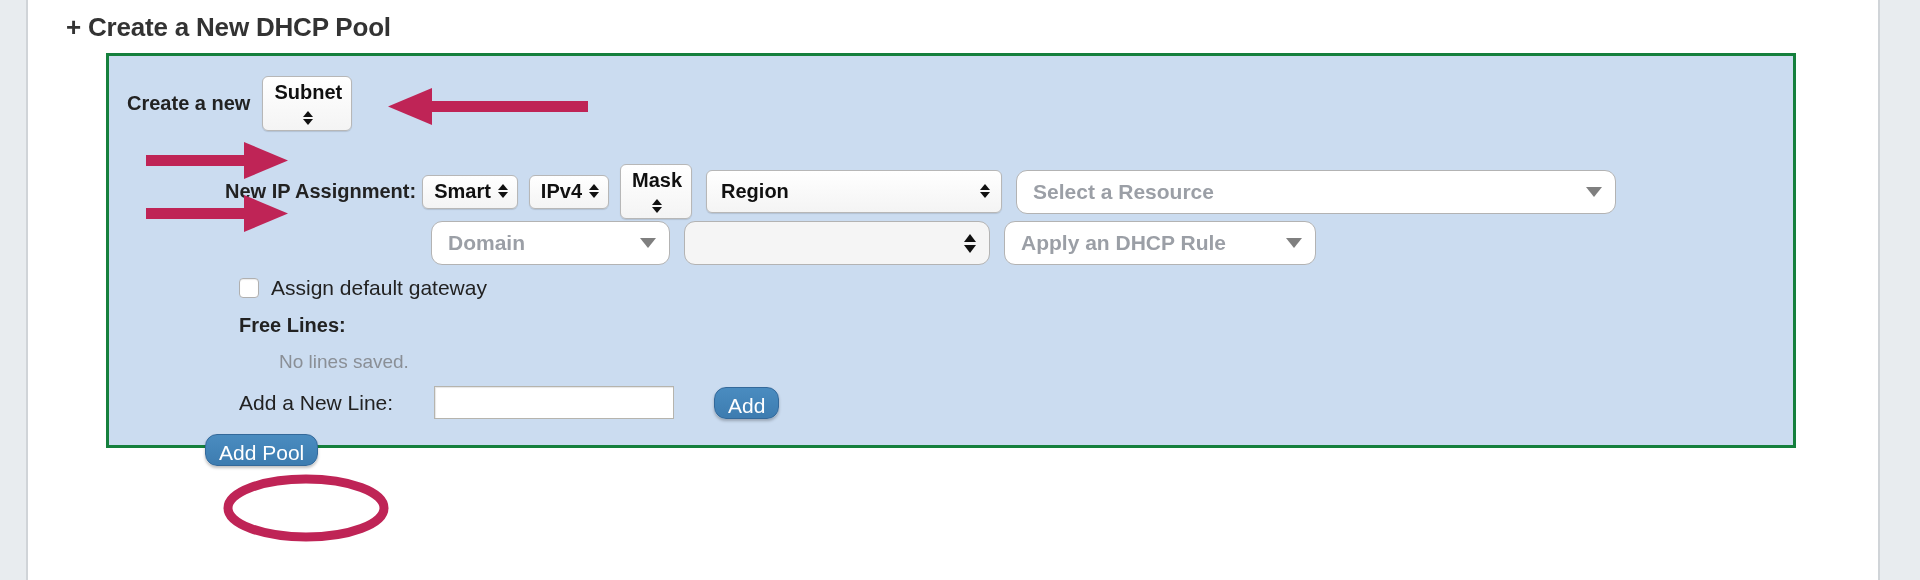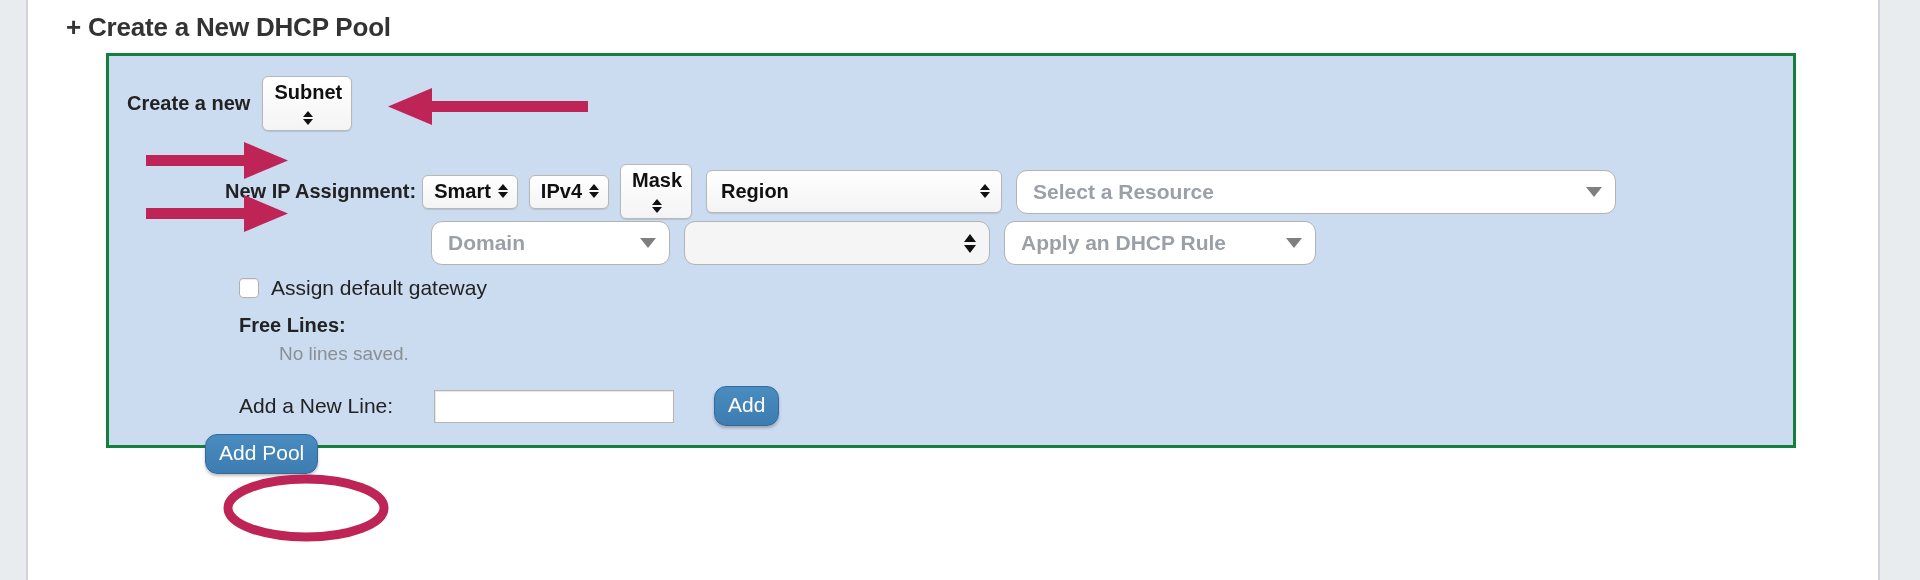--- a/index.html
+++ b/index.html
@@ -183,21 +183,21 @@
   }
 
   
   .btn-blue {
     background: linear-gradient(#4a8cc0, #3d7cb0);
     border: 1px solid #34699a;
     border-radius: 12px;
     color: #ffffff;
     font-size: 21px;
     font-weight: normal;
-    padding: 6px 13px 8px;
+    padding: 6px 13px 0;
     box-shadow: 0 2px 3px rgba(0,0,0,0.25);
     white-space: nowrap;
     box-sizing: border-box;
   }
 
   
   #annotations {
     position: absolute;
     left: 0; top: 0;
     width: 1920px; height: 580px;
@@ -289,21 +289,21 @@
 
   <div class="row" style="left:130px; top:220px;">
     <span class="checkbox"></span>
     <span class="label-plain" style="margin-left:12px;">Assign default gateway</span>
   </div>
 
   <div class="row" style="left:130px; top:258px;">
     <span class="label-bold">Free Lines:</span>
   </div>
 
-  <div class="row" style="left:170px; top:287px;">
+  <div class="row" style="left:170px; top:295px;">
     <span class="muted">No lines saved.</span>
   </div>
 
   <div class="row" style="left:130px; top:330px;gap:31px;">
     <span class="label-plain">Add a New Line:</span>
     <input class="text-input" style="width: 240px; height: 33px; margin-left: 10px;" value="">
     <button class="btn-blue" style="margin-left:9px;">Add</button>
   </div>
 
   <div class="row" style="left:96px; top:378px;">

